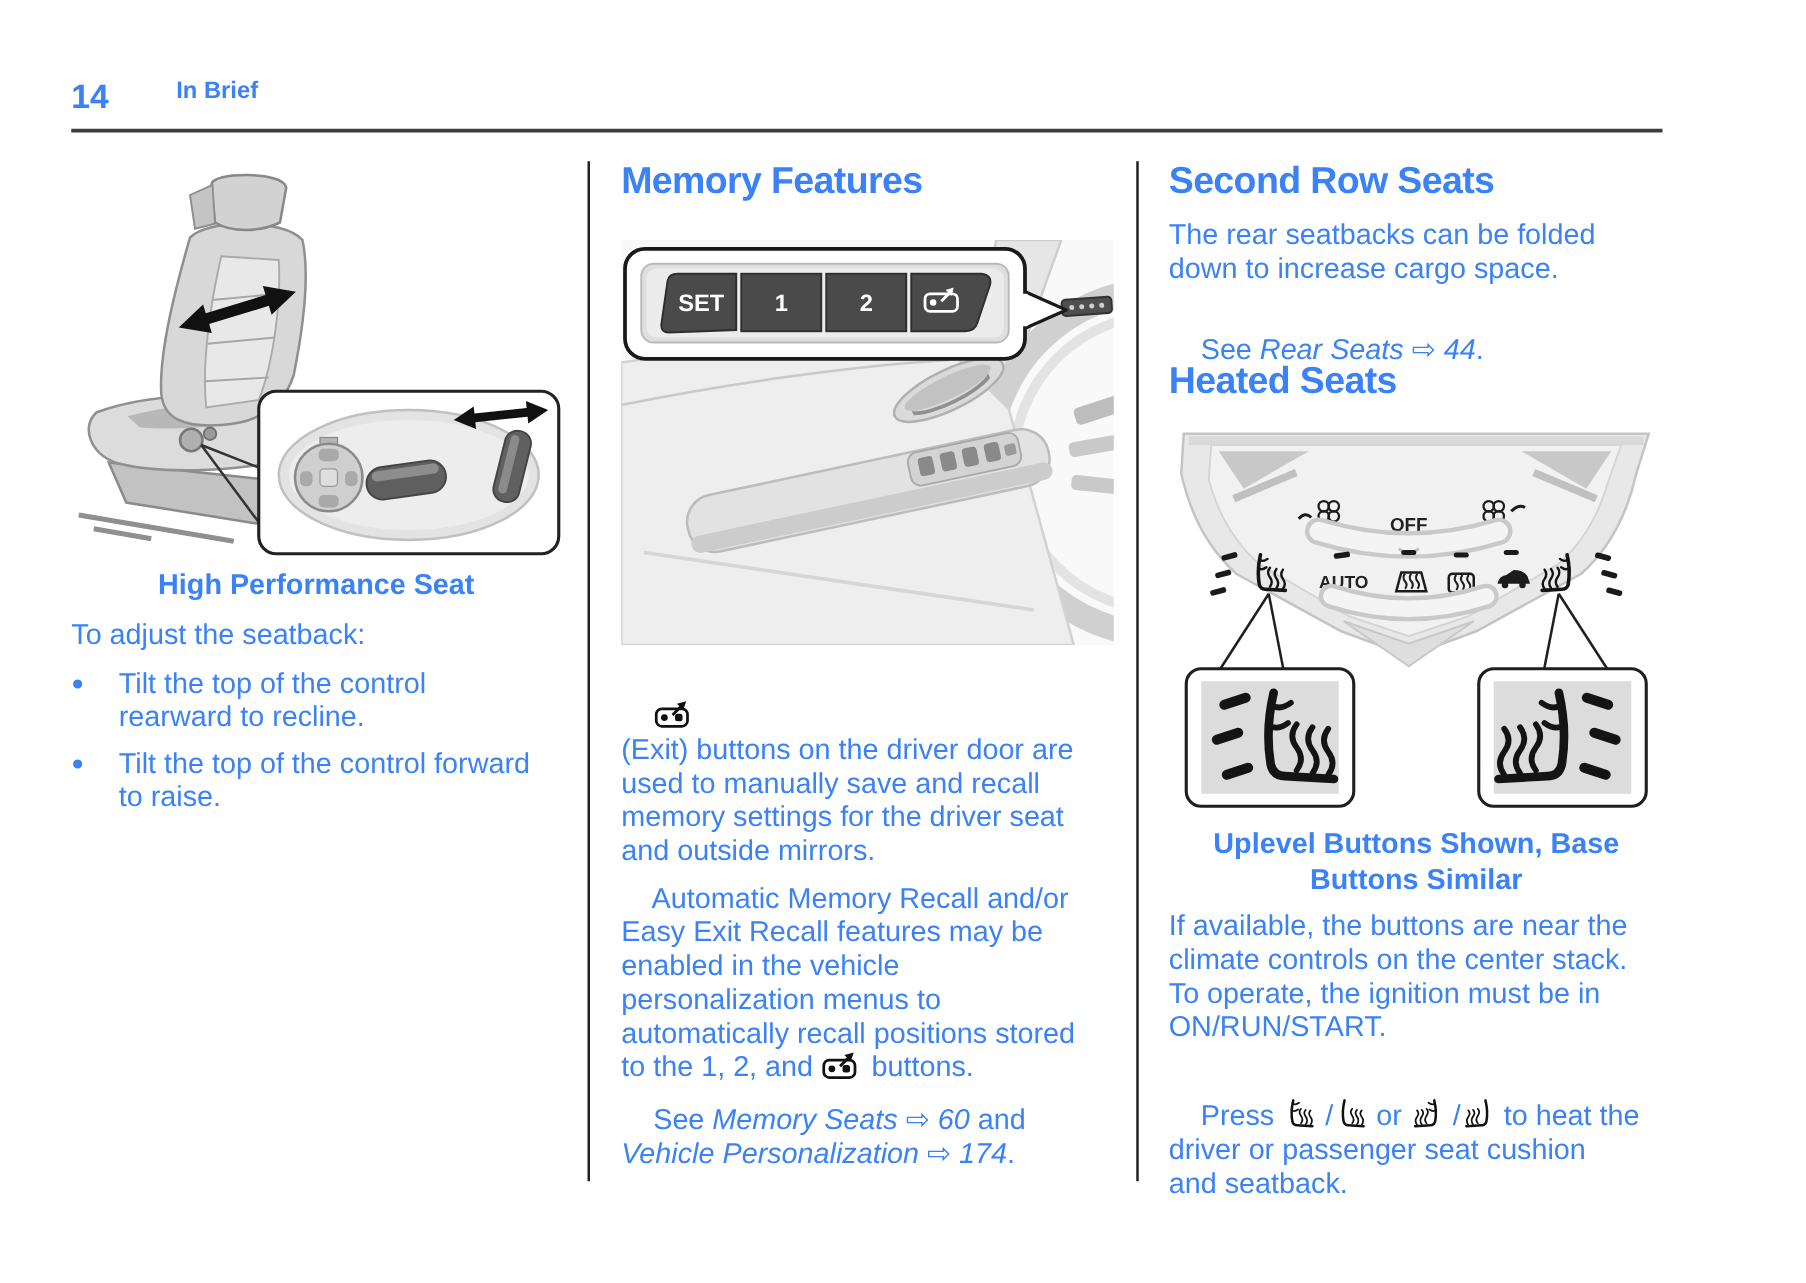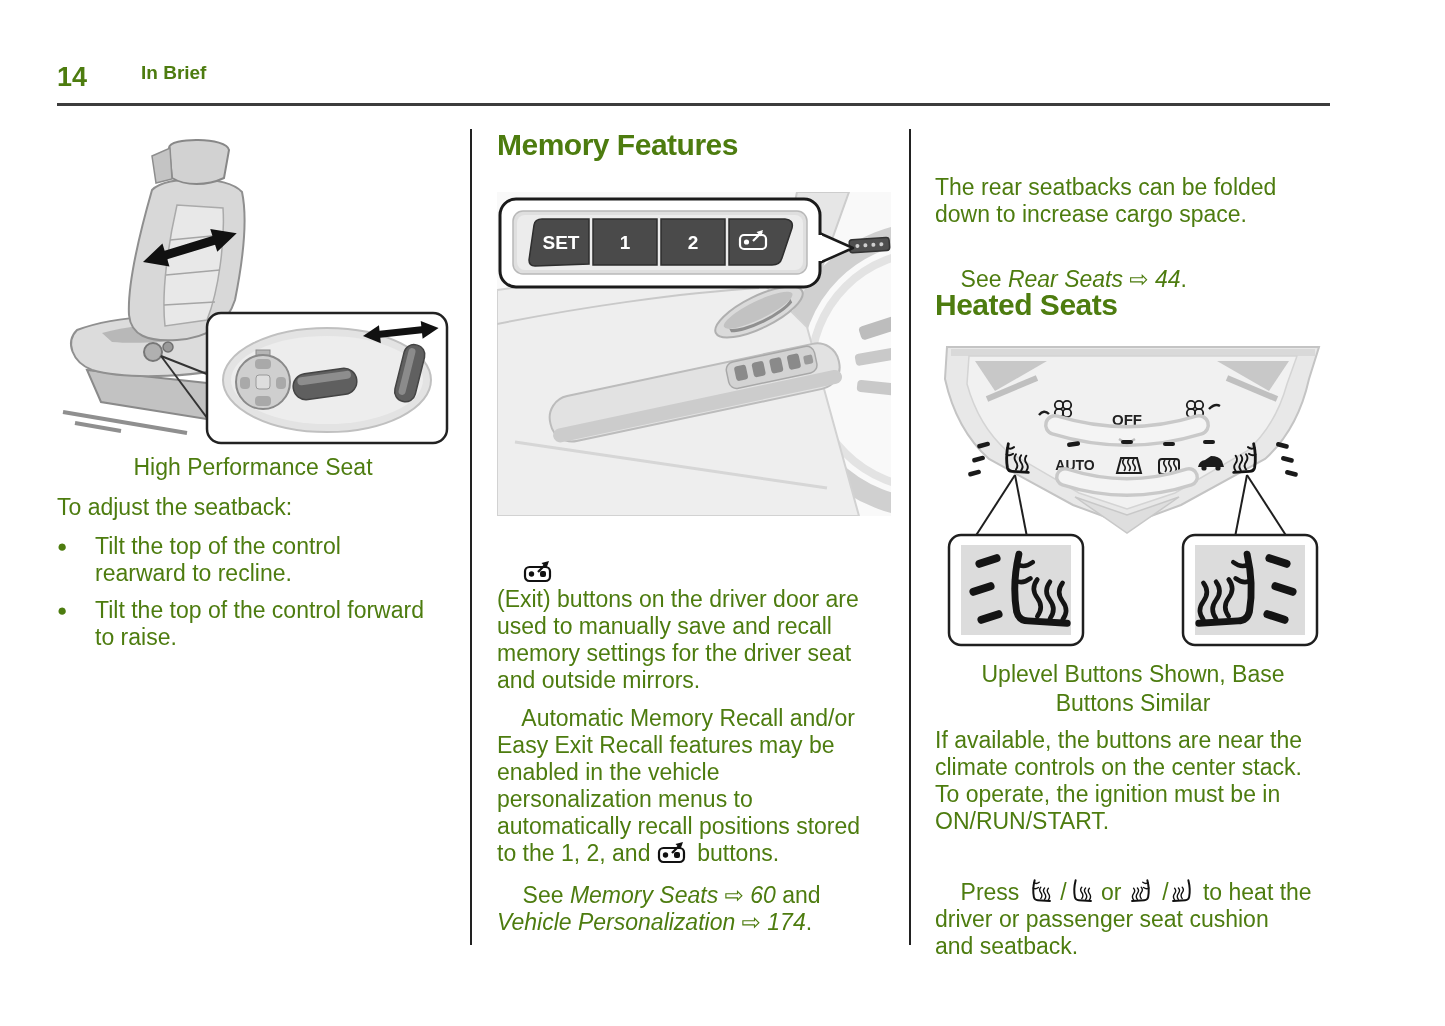--- a/index.html
+++ b/index.html
@@ -1,25 +1,25 @@
 <!DOCTYPE html>
 <html><head>
 <meta charset="utf-8">
 <style>
   html,body{margin:0;padding:0;background:#ffffff;}
   .page{position:relative;width:1445px;height:1026px;background:#ffffff;
-        font-family:"Liberation Sans", sans-serif;color:#4d7c0f;overflow:hidden;}
+        font-family:"Liberation Sans", sans-serif;color:#3b82f6;overflow:hidden;}
   .abs{position:absolute;}
   .hdr-num{font-size:27px;font-weight:bold;}
   .hdr-title{font-size:19px;font-weight:bold;}
   .rule{background:#3c3c3c;height:3px;}
   .vdiv{background:#222;width:2px;}
   .heading{font-size:30px;font-weight:bold;letter-spacing:-0.5px;white-space:pre;}
   .body-text{font-size:23px;line-height:27px;white-space:pre;}
-  .caption{font-size:23px;font-weight:normal;line-height:29px;text-align:center;white-space:pre;}
+  .caption{font-size:23px;font-weight:bold;line-height:29px;text-align:center;white-space:pre;}
   .it{font-style:italic;}
   .bullet-row{display:flex;}
   .bullet-glyph{font-size:17px;line-height:27px;width:38px;flex:0 0 38px;}
   .inline-ic{display:inline-block;vertical-align:-4px;}
   svg text{font-family:"Liberation Sans", sans-serif;}
 </style>
 </head>
 <body>
 
 <div class="page">
@@ -203,20 +203,21 @@
         <path d="M15,12 L24,3" stroke="#111111" stroke-width="2.3" fill="none"></path>
         <polygon points="26,1 18.5,3 23.5,8" fill="#111111"></polygon>
       </svg><span> buttons.</span>
   </div>
 
   <div class="abs body-text" style="left:497px;top:855px;">
     <span>See </span><span class="it">Memory Seats</span><span> ⇨ </span><span class="it">60</span><span> and
 </span><span class="it">Vehicle Personalization</span><span> ⇨ </span><span class="it">174</span><span>.</span>
   </div>
 
+  <div class="abs heading" style="left:935px;top:128px;">Second Row Seats</div>
   <div class="abs body-text" style="left:935px;top:174px;">The rear seatbacks can be folded
 down to increase cargo space.</div>
   <div class="abs body-text" style="left:935px;top:239px;">
     <span>See </span><span class="it">Rear Seats</span><span> ⇨ </span><span class="it">44</span><span>.</span>
   </div>
   <div class="abs heading" style="left:935px;top:288px;">Heated Seats</div>
 
   <svg class="abs" style="left:935px;top:343px;" width="396" height="308" viewBox="0 0 396 308">
     <defs>
       <g id="hseat" stroke="#141414" fill="none" stroke-width="2" stroke-linecap="round">

